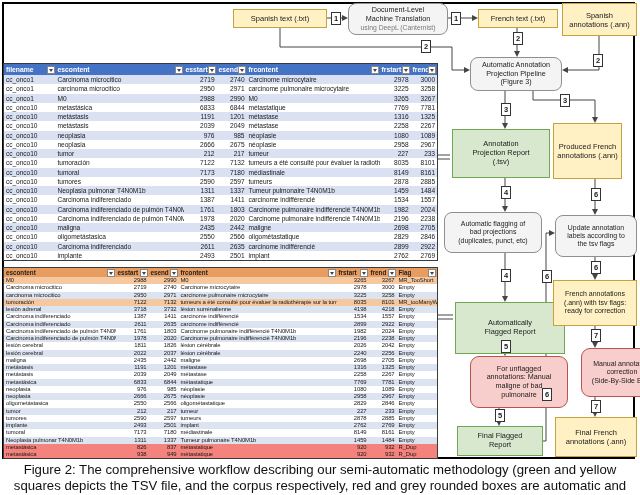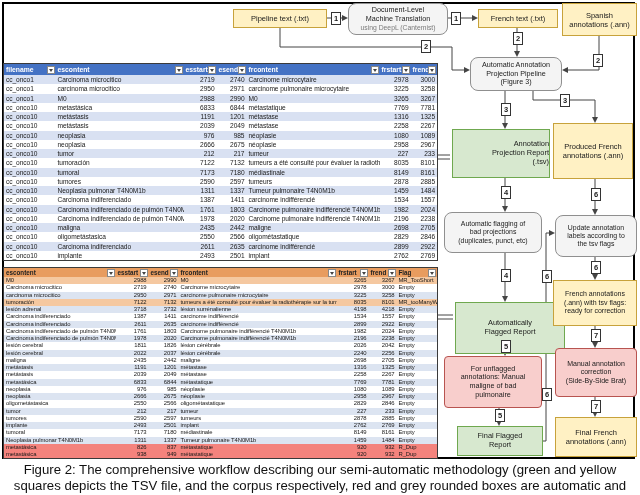--- a/index.html
+++ b/index.html
@@ -8,33 +8,33 @@
   #fig{position:absolute;left:0;top:0;width:640px;height:495px;}
   #frame{position:absolute;left:2px;top:2px;width:633px;height:457px;border:2px solid #000;box-sizing:border-box;z-index:0;}
   svg.wires{position:absolute;left:0;top:0;z-index:1;pointer-events:none;}
   svg.wires path.wire{stroke:var(--wire,#444);stroke-width:1;fill:none;}
   svg.wires #arrow path{fill:var(--wire,#444);}
   .node{position:absolute;box-sizing:border-box;display:flex;flex-direction:column;align-items:center;
         justify-content:center;text-align:center;line-height:1.2;z-index:2;}
   .yellow{background:var(--yellow_fill);border:1.5px solid var(--yellow_border);font-size:7.5px;}
   .grey{background:var(--grey_fill);border:1px solid var(--grey_border);border-radius:8px;font-size:7.2px;}
   .green{background:var(--green_fill);border:1.5px solid var(--green_border);font-size:7.4px;}
-  .pink{background:var(--pink_fill);border:1px solid var(--pink_border);border-radius:4px;font-size:7.2px;}
+  .pink{background:var(--pink_fill);border:1px solid var(--pink_border);border-radius:9px;font-size:7.2px;margin-left:26px;}
   .b{font-weight:normal;}
   .muted{color:#7a7a7a;font-size:6.8px;}
   .num-badge{position:absolute;width:8px;height:11px;background:#fff;border:1px solid #333;
              font-size:7.5px;font-weight:bold;display:flex;align-items:center;justify-content:center;z-index:5;}
   
   #n-spanish-text{left:233px;top:9px;width:94px;height:19px;}
   #n-mt{left:348px;top:3px;width:100px;height:32px;}
   #n-french-text{left:478px;top:9px;width:80px;height:19px;}
   #n-spanish-ann{left:562px;top:3px;width:75px;height:33px;}
   #n-pipeline{left:470px;top:57px;width:92px;height:34px;}
-  #n-report{left:452px;top:129px;width:98px;height:49px;align-items:flex-end;}
-  #n-produced{left:553px;top:123px;width:80px;height:56px;}
+  #n-report{left:452px;top:129px;width:98px;height:49px;}
+  #n-produced{left:553px;top:123px;width:69px;height:56px;}
   #n-auto-flag{left:444px;top:212px;width:98px;height:41px;font-size:6.9px;}
   #n-update{left:555px;top:215px;width:82px;height:42px;font-size:6.9px;}
   #n-auto-report{left:455px;top:302px;width:110px;height:52px;}
   #n-fr-flags{left:553px;top:280px;width:84px;height:46px;font-size:7px;}
   #n-unflagged{left:444px;top:356px;width:98px;height:52px;}
   #n-manual-corr{left:555px;top:348px;width:82px;height:49px;font-size:7px;}
   #n-final-flagged{left:457px;top:426px;width:86px;height:30px;}
   #n-final-french{left:555px;top:417px;width:82px;height:40px;}
   
   .xltable{position:absolute;border-collapse:collapse;table-layout:fixed;z-index:2;background:#fff;
@@ -87,21 +87,21 @@
     <path class="wire" d="M595,179 V211" marker-end="url(#arrow)"></path>
     <path class="wire" d="M595,257 V276" marker-end="url(#arrow)"></path>
     <path class="wire" d="M595,326 V344" marker-end="url(#arrow)"></path>
     <path class="wire" d="M595,397 V413" marker-end="url(#arrow)"></path>
     <path class="wire" d="M543,441 H546 V233 H551" marker-end="url(#arrow)"></path>
     <path class="wire" d="M437,155 H450 M437,159 H450"></path>
     <path class="wire" d="M437,315 H453 M437,319 H453"></path>
   </svg>
 
   <div class="node yellow" id="n-spanish-text">
-    <span>Pipeline text (.txt)</span>
+    <span>Spanish text (.txt)</span>
   </div>
 
   <div class="node grey" id="n-mt">
     <span class="b">Document-Level</span>
     <span class="b">Machine Translation</span>
     <span class="muted">using DeepL (Cantemist)</span>
   </div>
 
   <div class="node yellow" id="n-french-text">
     <span>French text (.txt)</span>

